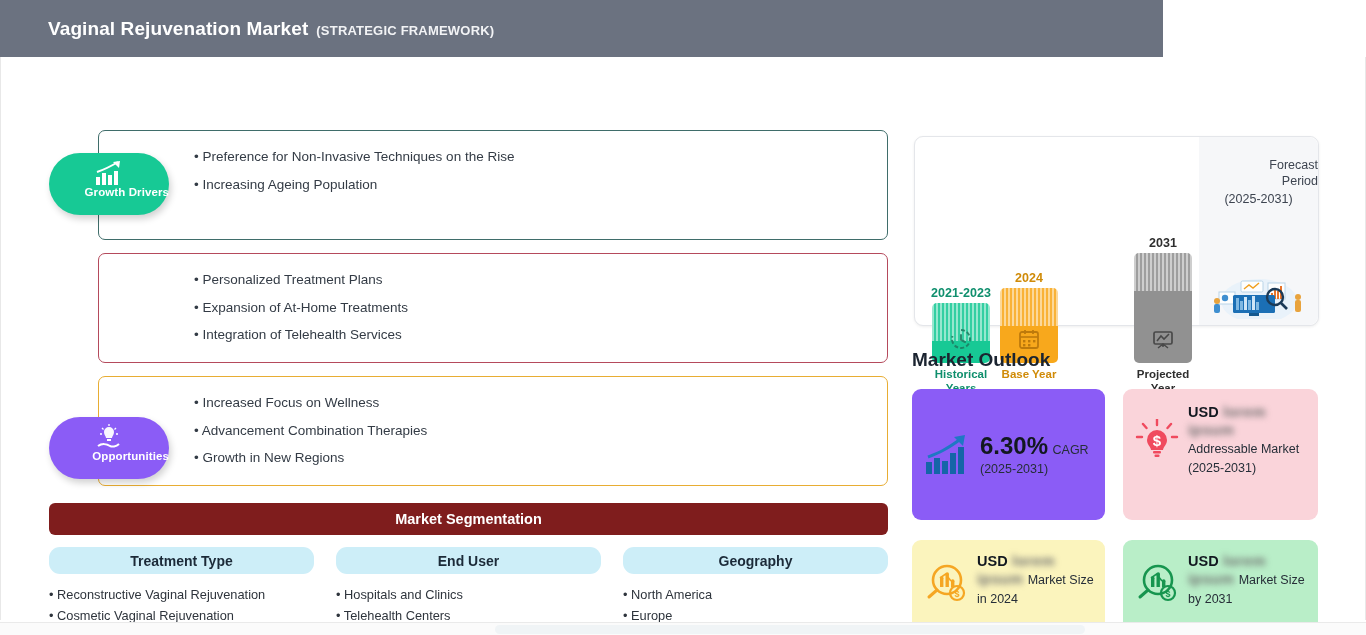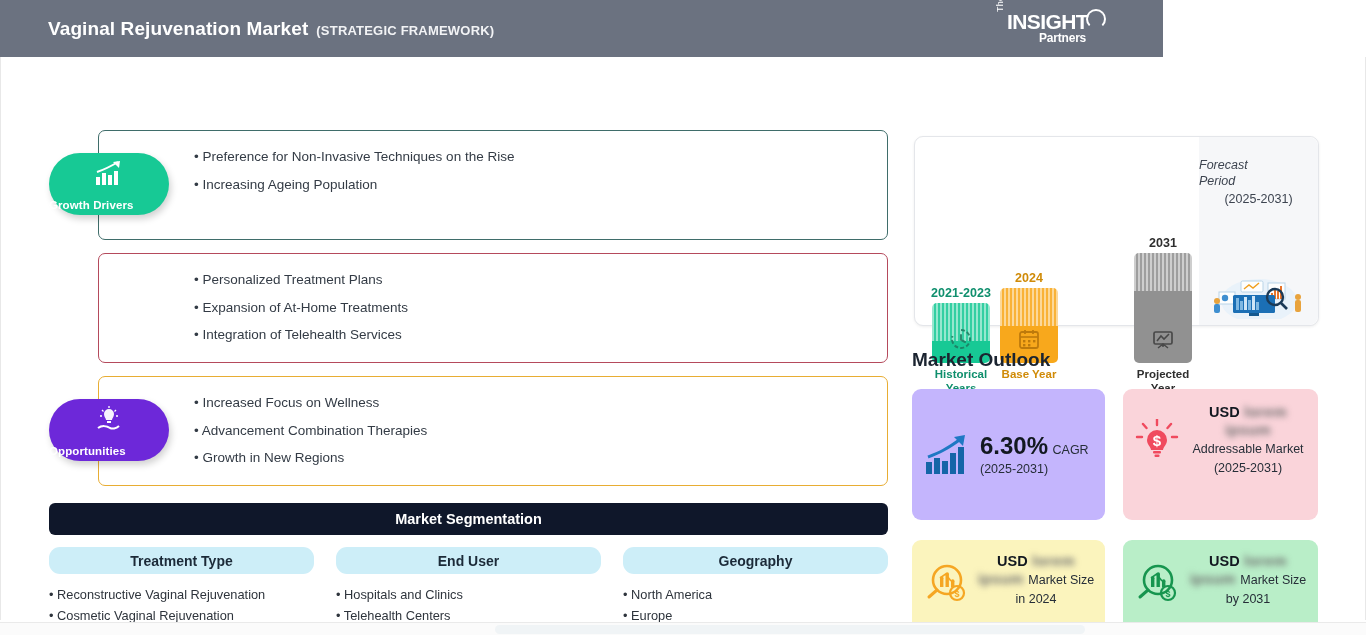--- a/index.html
+++ b/index.html
@@ -39,31 +39,31 @@
   .block-green  { left: 97px; top: 73px;  width: 790px; height: 110px; border: 1.2px solid #3f6d6a; }
   .block-red    { left: 97px; top: 196px; width: 790px; height: 110px; border: 1.2px solid #b54a5c; }
   .block-orange { left: 97px; top: 319px; width: 790px; height: 110px; border: 1.2px solid #e8ad33; }
 
   .bullets { position: absolute; left: 95px; top: 12px; }
   .bullet { font-size: 13.5px; color: #333b45; line-height: 27.5px; white-space: nowrap; }
   .bullet::before { content: "• "; color: #333b45; }
 
   
   .pill { position: absolute; width: 120px; height: 62px; border-radius: 31px;
-      display: flex; flex-direction: column; align-items: flex-start; justify-content: flex-end;
-      padding-bottom: 4px; box-shadow: 2px 4px 7px rgba(0,0,0,.18); }
+      display: flex; flex-direction: column; align-items: flex-end; justify-content: flex-end;
+      padding-bottom: 17px; box-shadow: 2px 4px 7px rgba(0,0,0,.18); }
   .pill-green  { left: 48px; top: 96px;  background: #17c995; }
   .pill-red    { left: 48px; top: 219px; background: #ea4257; }
-  .pill-orange { left: 48px; top: 342px; background: #6d28d9; }
+  .pill-orange { left: 48px; top: 360px; background: #8b5cf6; }
   .pill-label { font-size: 11.5px; font-weight: bold; color: #fff; letter-spacing: .1px; }
   .pill-icon { position: absolute; top: 7px; left: 50%; transform: translateX(-50%); width: 30px; height: 26px; }
 
   
   .seg-header { position: absolute; left: 48px; top: 446px; width: 839px; height: 32px;
-      background: #0f172a; border-radius: 6px; display: flex; align-items: center; justify-content: center; }
+      background: #7f1d1d; border-radius: 6px; display: flex; align-items: center; justify-content: center; }
   .seg-header-text { font-size: 14.5px; font-weight: bold; color: #fff; }
 
   .seg-col { position: absolute; top: 490px; width: 265px; }
   .seg-col-1 { left: 48px; }
   .seg-col-2 { left: 335px; }
   .seg-col-3 { left: 622px; }
   .seg-title { height: 27px; background: #cdeef8; border-radius: 11px;
       display: flex; align-items: center; justify-content: center;
       font-size: 14px; font-weight: bold; color: #1b2a38; }
   .seg-list { margin-top: 10px; }
@@ -75,68 +75,62 @@
   .bar-year { text-align: center; font-size: 12.5px; font-weight: bold; margin-bottom: 3px; }
   .bar { position: relative; width: 58px; margin: 0 auto; border-radius: 5px; overflow: hidden; }
   .bar-stripe { height: 38px; position: relative; }
   .bar-solid { width: 100%; }
   .bar-icon { position: absolute; bottom: 12px; left: 50%; transform: translateX(-50%);
       width: 26px; height: 24px; opacity: .85; }
   .bar-label { text-align: center; font-size: 11.5px; font-weight: bold; line-height: 13.5px; margin-top: 5px; }
 
   .forecast-box { position: absolute; left: 1198px; top: 80px; width: 119px; height: 188px;
       background: #f6f7f9; border-radius: 0 9px 9px 0; }
-  .forecast-title { text-align: left; font-size: 12.5px; color: #3d4450; line-height: 16px; padding-top: 20px; font-weight: normal; font-style: italic; }
+  .forecast-title { text-align: right; font-size: 12.5px; color: #3d4450; line-height: 16px; padding-top: 20px; font-weight: normal; }
   .forecast-range { text-align: center; font-size: 12.5px; color: #3d4450; margin-top: 3px; }
   .forecast-illus { position: absolute; left: 6px; bottom: 6px; width: 108px; height: 52px; }
 
   
   .outlook-title { position: absolute; left: 911px; top: 292px; font-size: 19px; font-weight: bold; color: #1b2430; }
 
   .ocard { position: absolute; border-radius: 9px; }
-  .ocard-cagr  { left: 911px;  top: 332px; width: 193px; height: 131px; background: #c4b5fd; }
+  .ocard-cagr  { left: 911px;  top: 332px; width: 193px; height: 131px; background: #8b5cf6; }
   .ocard-addr  { left: 1122px; top: 332px; width: 195px; height: 131px; background: #fad4da; }
   .ocard-2024  { left: 911px;  top: 483px; width: 193px; height: 113px; background: #fbf4bd; }
   .ocard-2031  { left: 1122px; top: 483px; width: 195px; height: 113px; background: #b9eec8; }
 
   .cagr-inner { display: flex; align-items: center; height: 100%; padding-left: 12px; }
   .cagr-icon { width: 46px; height: 42px; flex: none; }
   .cagr-text { margin-left: 10px; }
   .cagr-value { font-size: 24px; font-weight: bold; color: #121820; line-height: 27px; }
   .cagr-caption { font-size: 12.5px; color: #262e38; margin-top: 2px; }
 
   .money-inner { display: flex; height: 100%; padding: 14px 10px 0 12px; }
   .money-icon { width: 44px; height: 44px; flex: none; margin-top: 16px; }
-  .money-text { margin-left: 9px; text-align: center; }
+  .money-text { margin-left: 9px; }
   .money-usd { font-size: 14.5px; font-weight: bold; color: #121820; }
   .blurred { font-size: 15px; font-weight: bold; color: #6e6e6e; margin-top: 5px;
       filter: blur(3.4px); letter-spacing: .4px; height: 18px; }
   .money-caption { font-size: 12.5px; color: #262e38; line-height: 18px; margin-top: 5px; width: 112px; }
 
   
   .scrollbar { position: absolute; left: 0; bottom: 0; width: 1366px; height: 13px; background: #fbfbfb;
       border-top: 1px solid #eaeaea; }
   .scrollbar-thumb { position: absolute; left: 495px; top: 2px; width: 590px; height: 9px;
       background: #f0f4f6; border-radius: 5px; }
 </style>
 </head>
 <body>
 
 <div class="page">
 
   <div class="header">
     <div class="header-title-wrap">
       <span class="header-title">Vaginal Rejuvenation Market</span>
       <span class="header-sub">(STRATEGIC FRAMEWORK)</span>
-    </div>
-    <div class="logo">
-      <span class="logo-the">The</span>
-      <span class="logo-insight">INSIGHT</span>
-      <span class="logo-partners">Partners</span>
-      <span class="logo-arc"></span>
     </div>
   </div>
 
   <div class="canvas">
 
     <div class="block block-green">
       <div class="bullets">
         <div class="bullet">Preference for Non-Invasive Techniques on the Rise</div>
         <div class="bullet">Increasing Ageing Population</div>
       </div>

